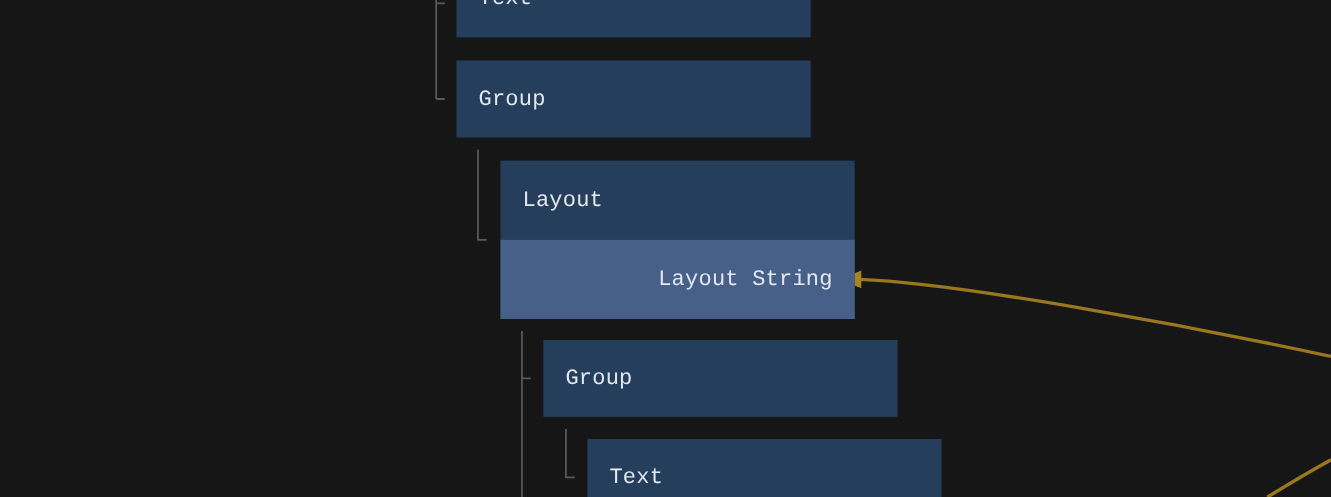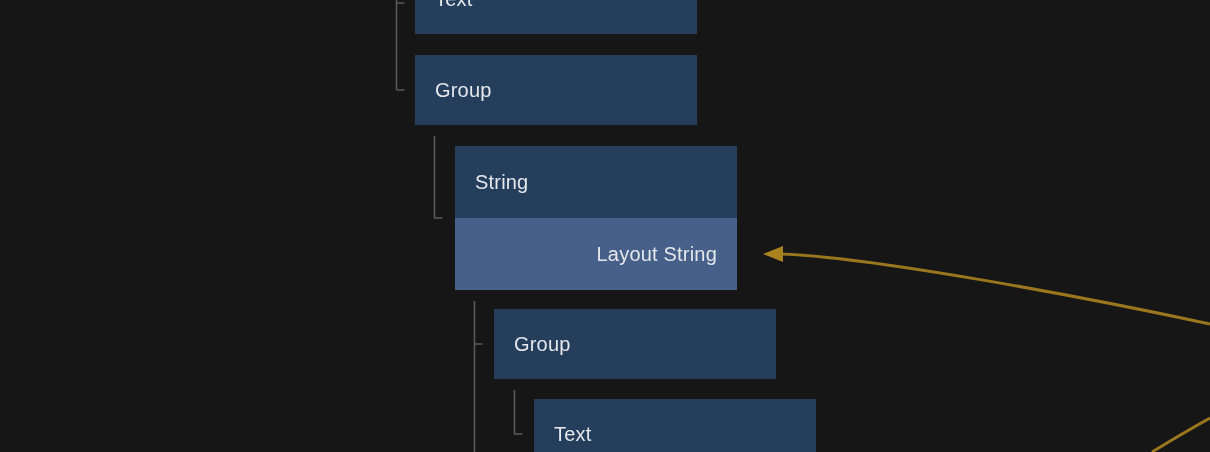--- a/index.html
+++ b/index.html
@@ -16,22 +16,23 @@
     width:1210px;height:452px;overflow:hidden;
     background:var(--canvas-bg);
     font-family:"Liberation Sans","DejaVu Sans",sans-serif;
   }
   .canvas{position:relative;width:1210px;height:452px;overflow:hidden;}
   .wires{position:absolute;left:0;top:0;z-index:1;}
   .tree-line{fill:none;stroke:var(--tree-connector);stroke-width:1.6;}
   .wire{fill:none;stroke:var(--wire);stroke-width:3;}
   .wire-head{fill:var(--wire-arrow);stroke:none;}
   .node{
-    position:absolute;z-index:2;width:282px;
+    position:absolute;z-index:2;width:322px;
     background:var(--node-fill);
+    font-family:Liberation Mono, monospace;
   }
   .node-row{
     display:flex;align-items:center;height:70px;
     padding:0 20px;box-sizing:border-box;
   }
   .node-row.header{height:72px;}
   .node-label{
     color:var(--label-text);font-size:20px;font-weight:400;
     letter-spacing:.2px;white-space:nowrap;
   }
@@ -67,21 +68,21 @@
   </div>
 
   <div class="node" style="left:415px;top:55px;">
     <div class="node-row">
       <span class="node-label">Group</span>
     </div>
   </div>
 
   <div class="node" style="left:455px;top:146px;">
     <div class="node-row header">
-      <span class="node-label">String</span>
+      <span class="node-label">Layout</span>
     </div>
     <div class="node-port">
       <span class="node-label">Layout String</span>
     </div>
   </div>
 
   <div class="node" style="left:494px;top:309px;">
     <div class="node-row">
       <span class="node-label">Group</span>
     </div>

